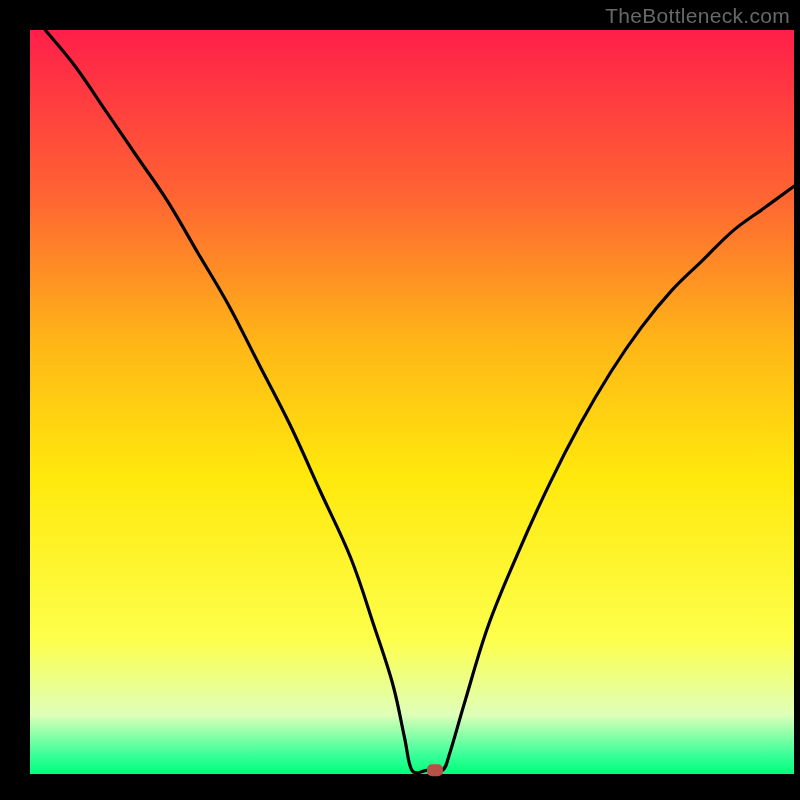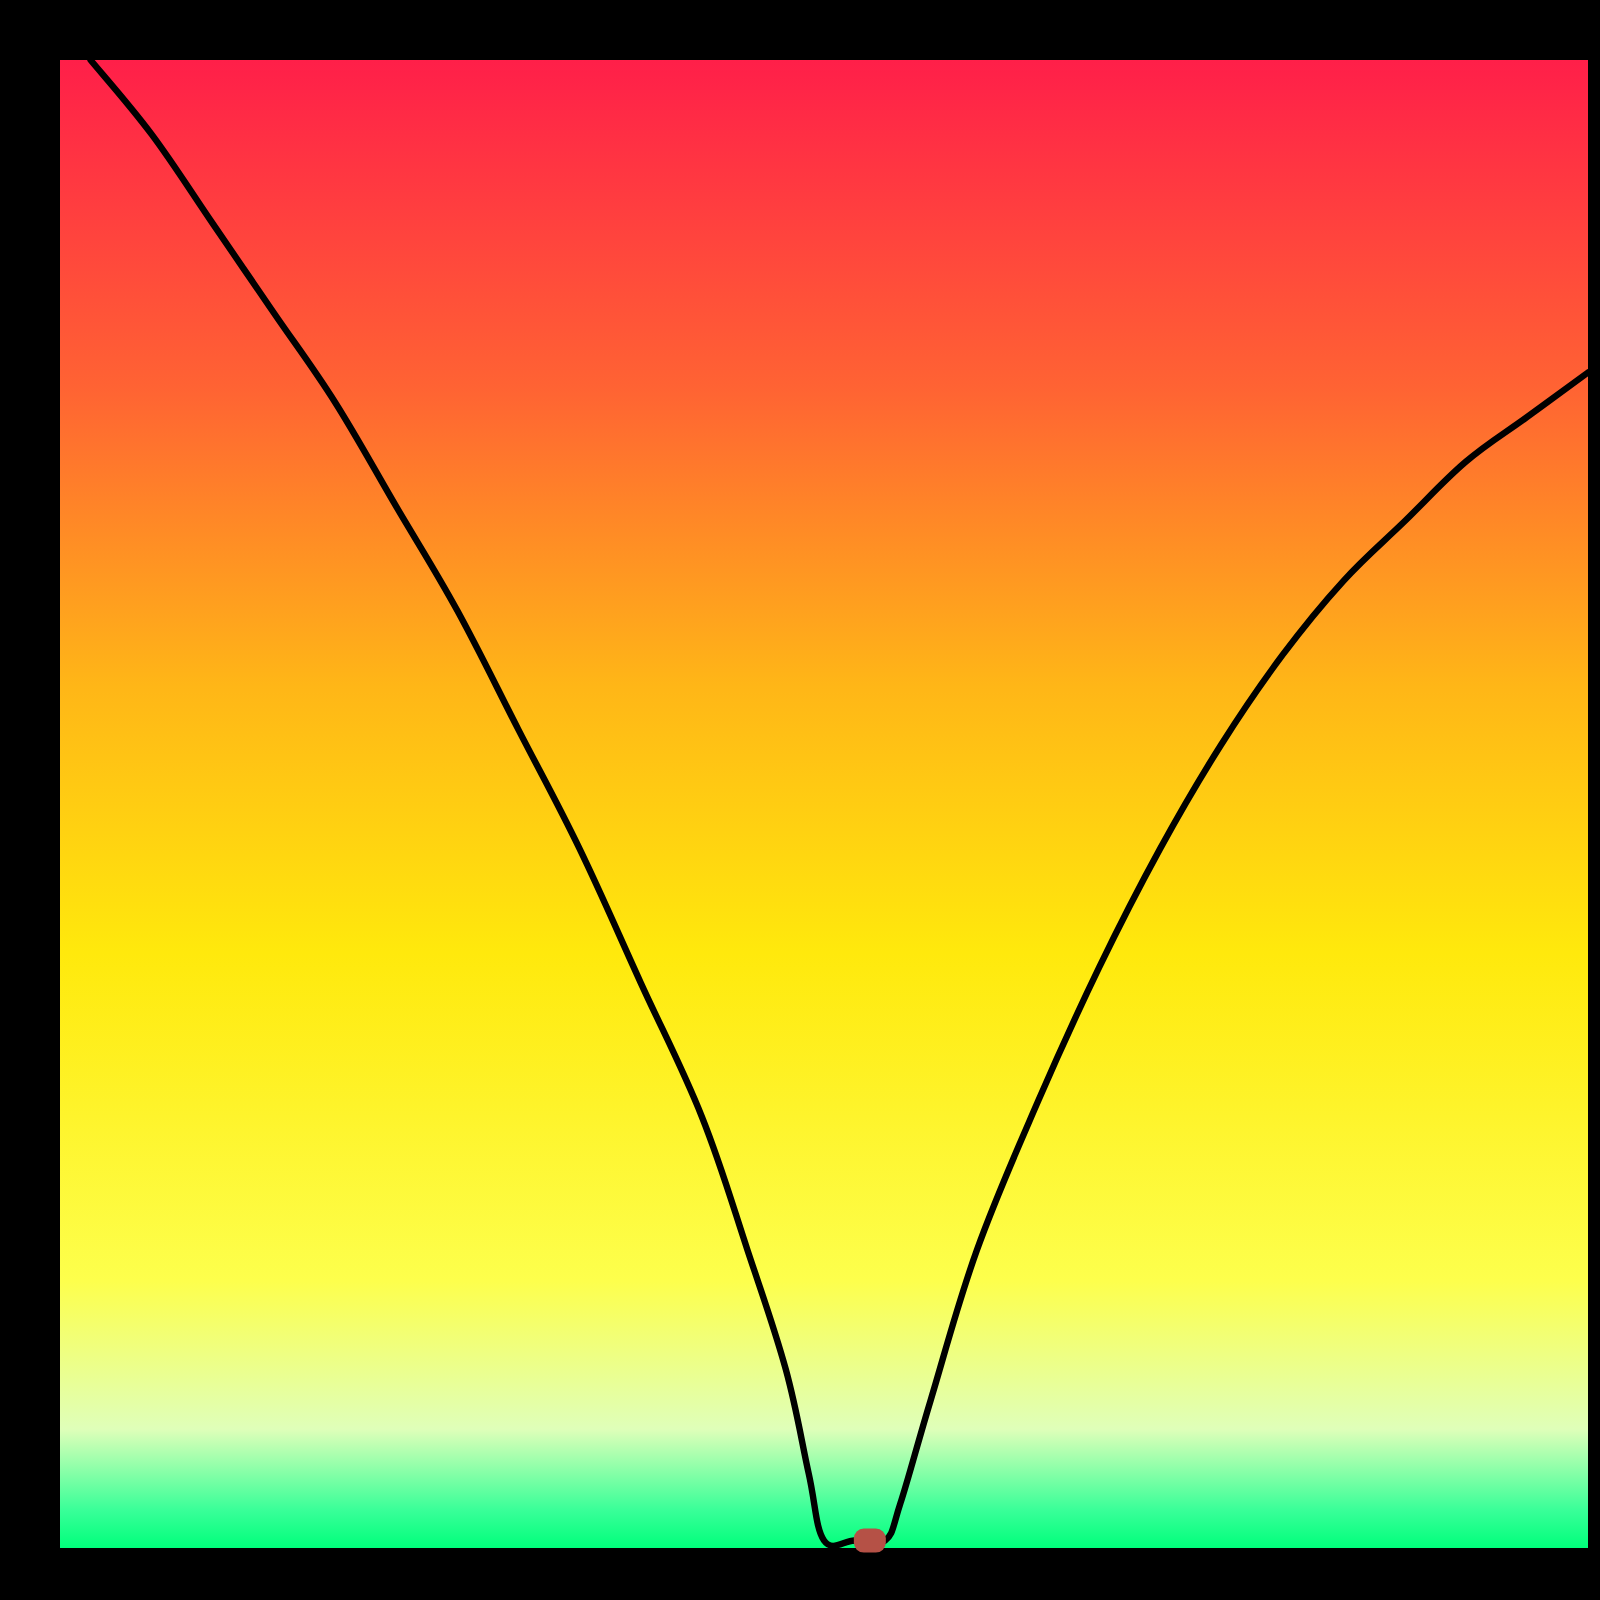--- a/index.html
+++ b/index.html
@@ -27,20 +27,21 @@
     user-select: none;
   }
   svg {
     display: block;
   }
 </style>
 </head>
 <body>
 
 <div class="frame">
+  <div class="watermark">TheBottleneck.com</div>
   <svg id="chart-svg" width="800" height="800" viewBox="0 0 800 800">
     <defs>
       <linearGradient id="bg-grad" x1="0" y1="0" x2="0" y2="1">
           <stop offset="0.0%" stop-color="#ff1f49"></stop>
           <stop offset="22.0%" stop-color="#ff6333"></stop>
           <stop offset="42.0%" stop-color="#ffb617"></stop>
           <stop offset="60.0%" stop-color="#ffe90c"></stop>
           <stop offset="82.0%" stop-color="#fdff4c"></stop>
           <stop offset="92.0%" stop-color="#dfffb9"></stop>
           <stop offset="97.5%" stop-color="#38ff98"></stop>

